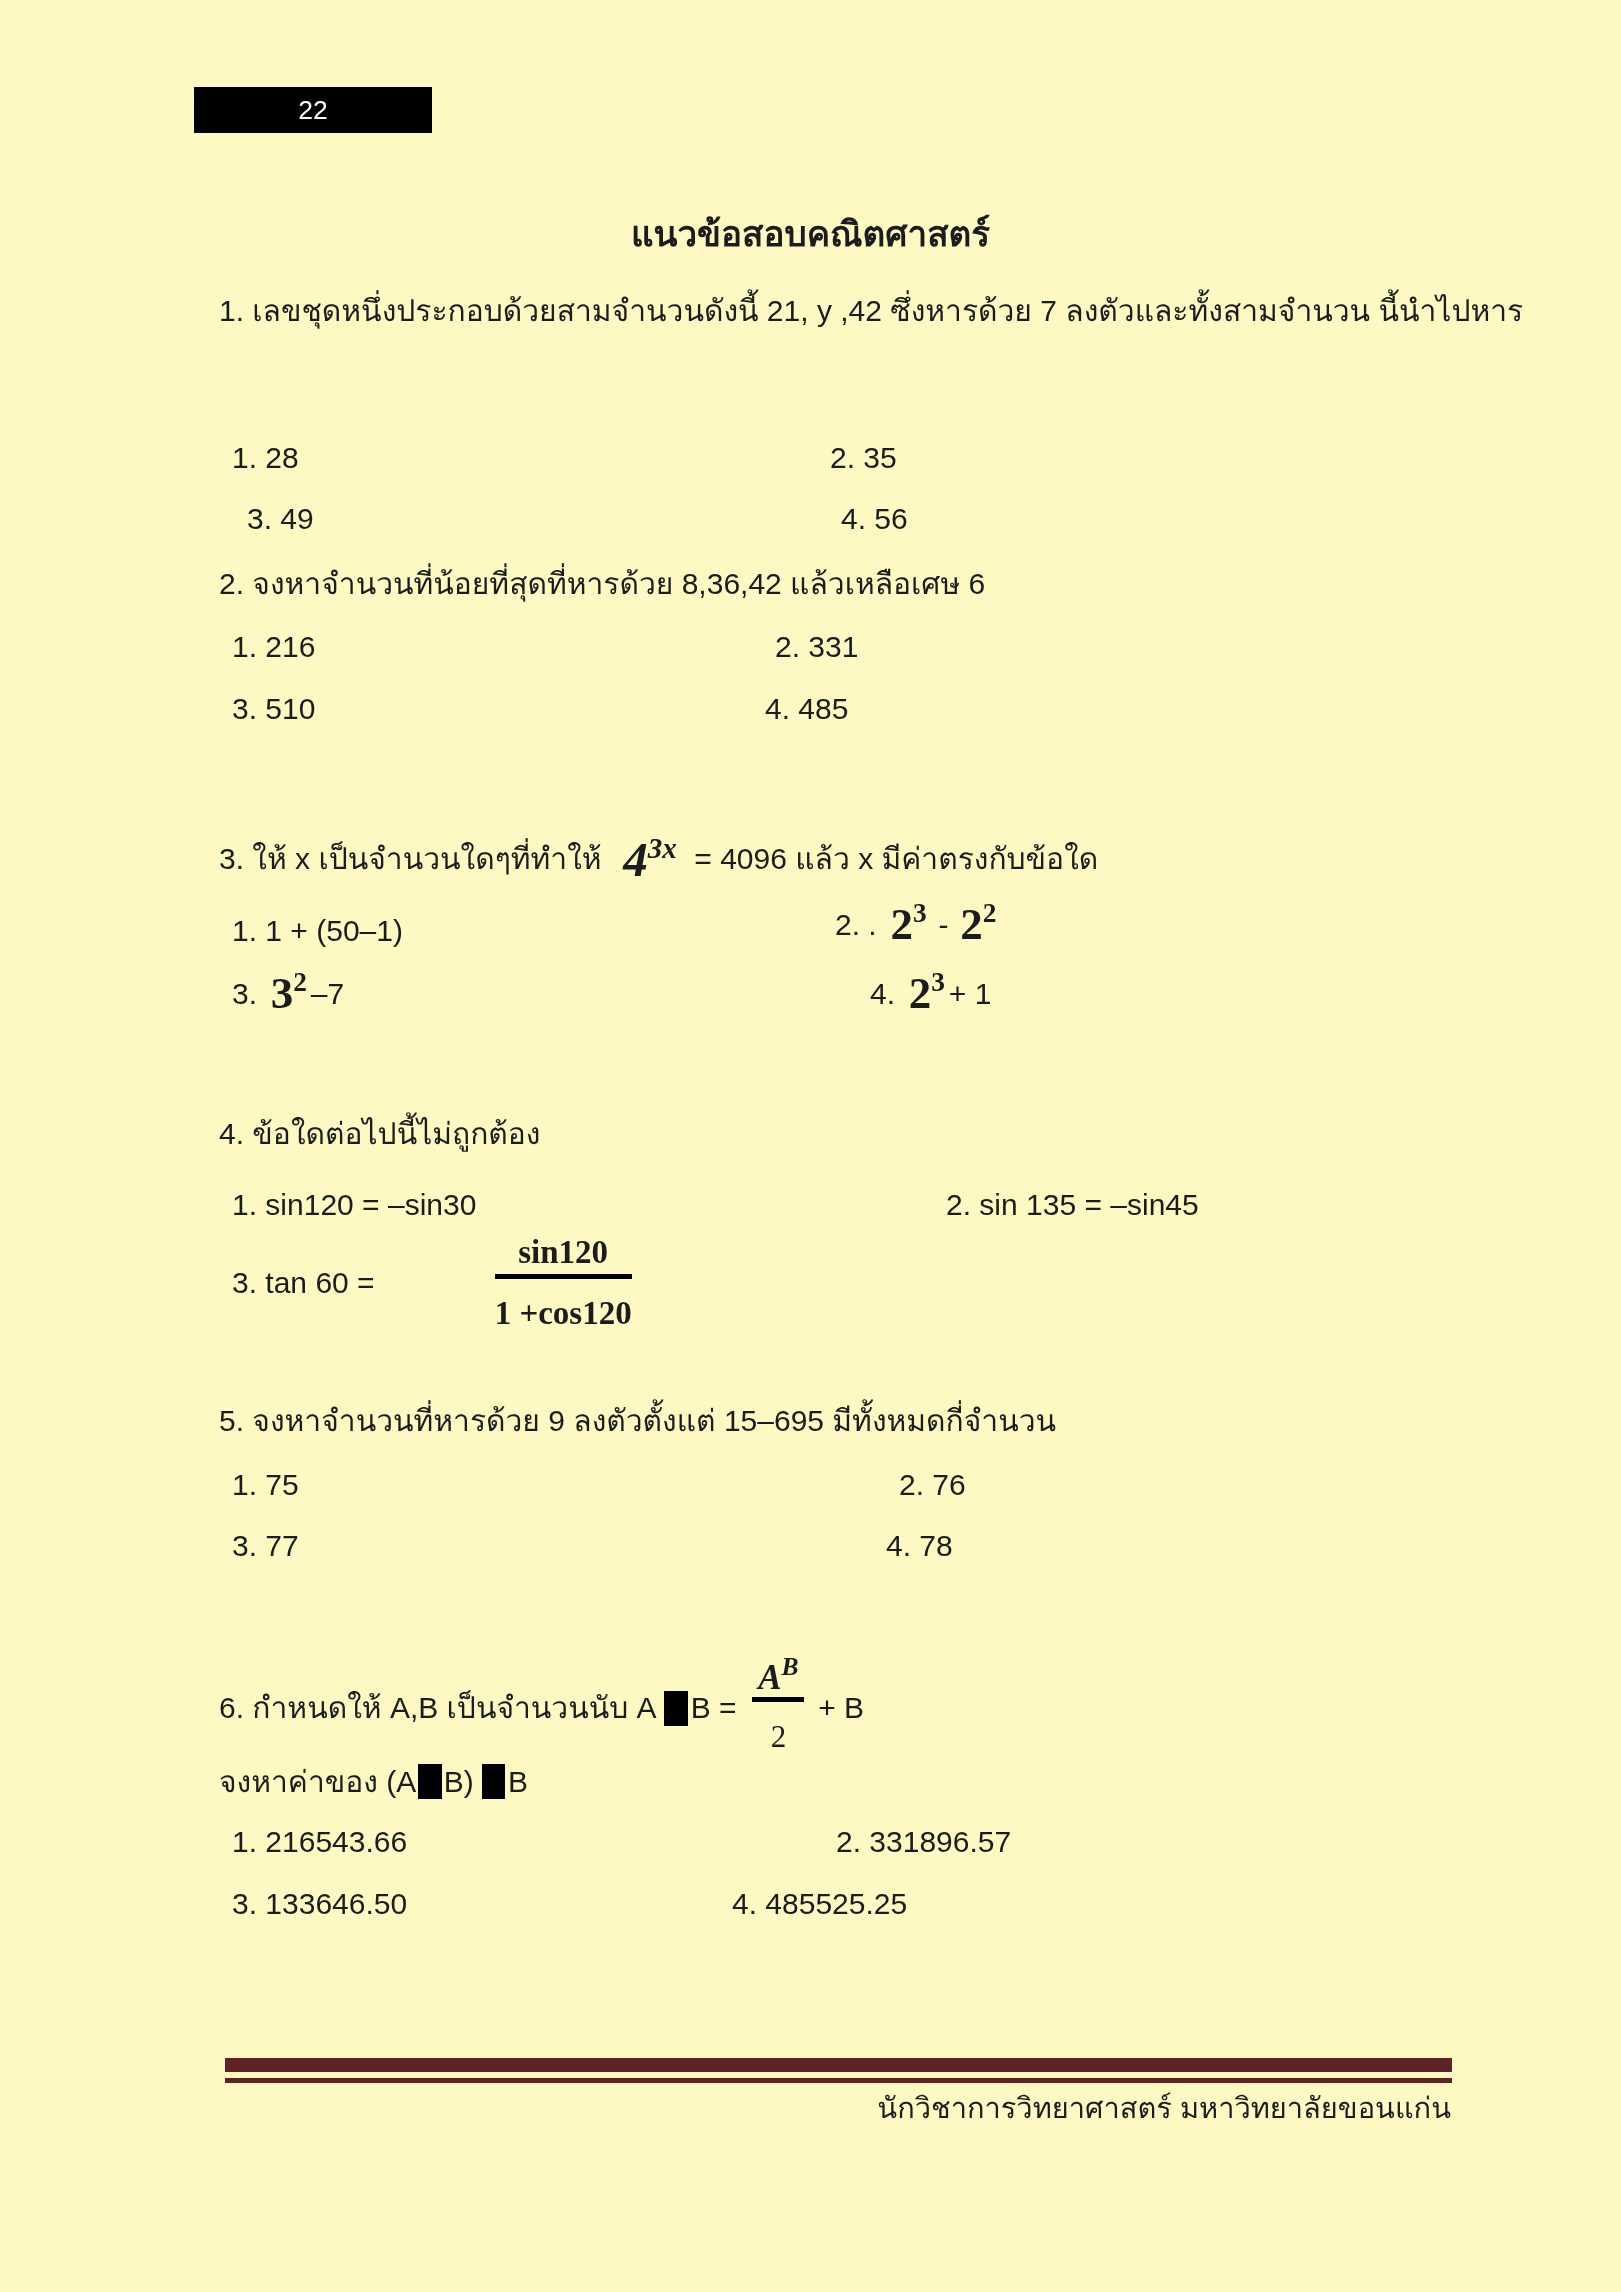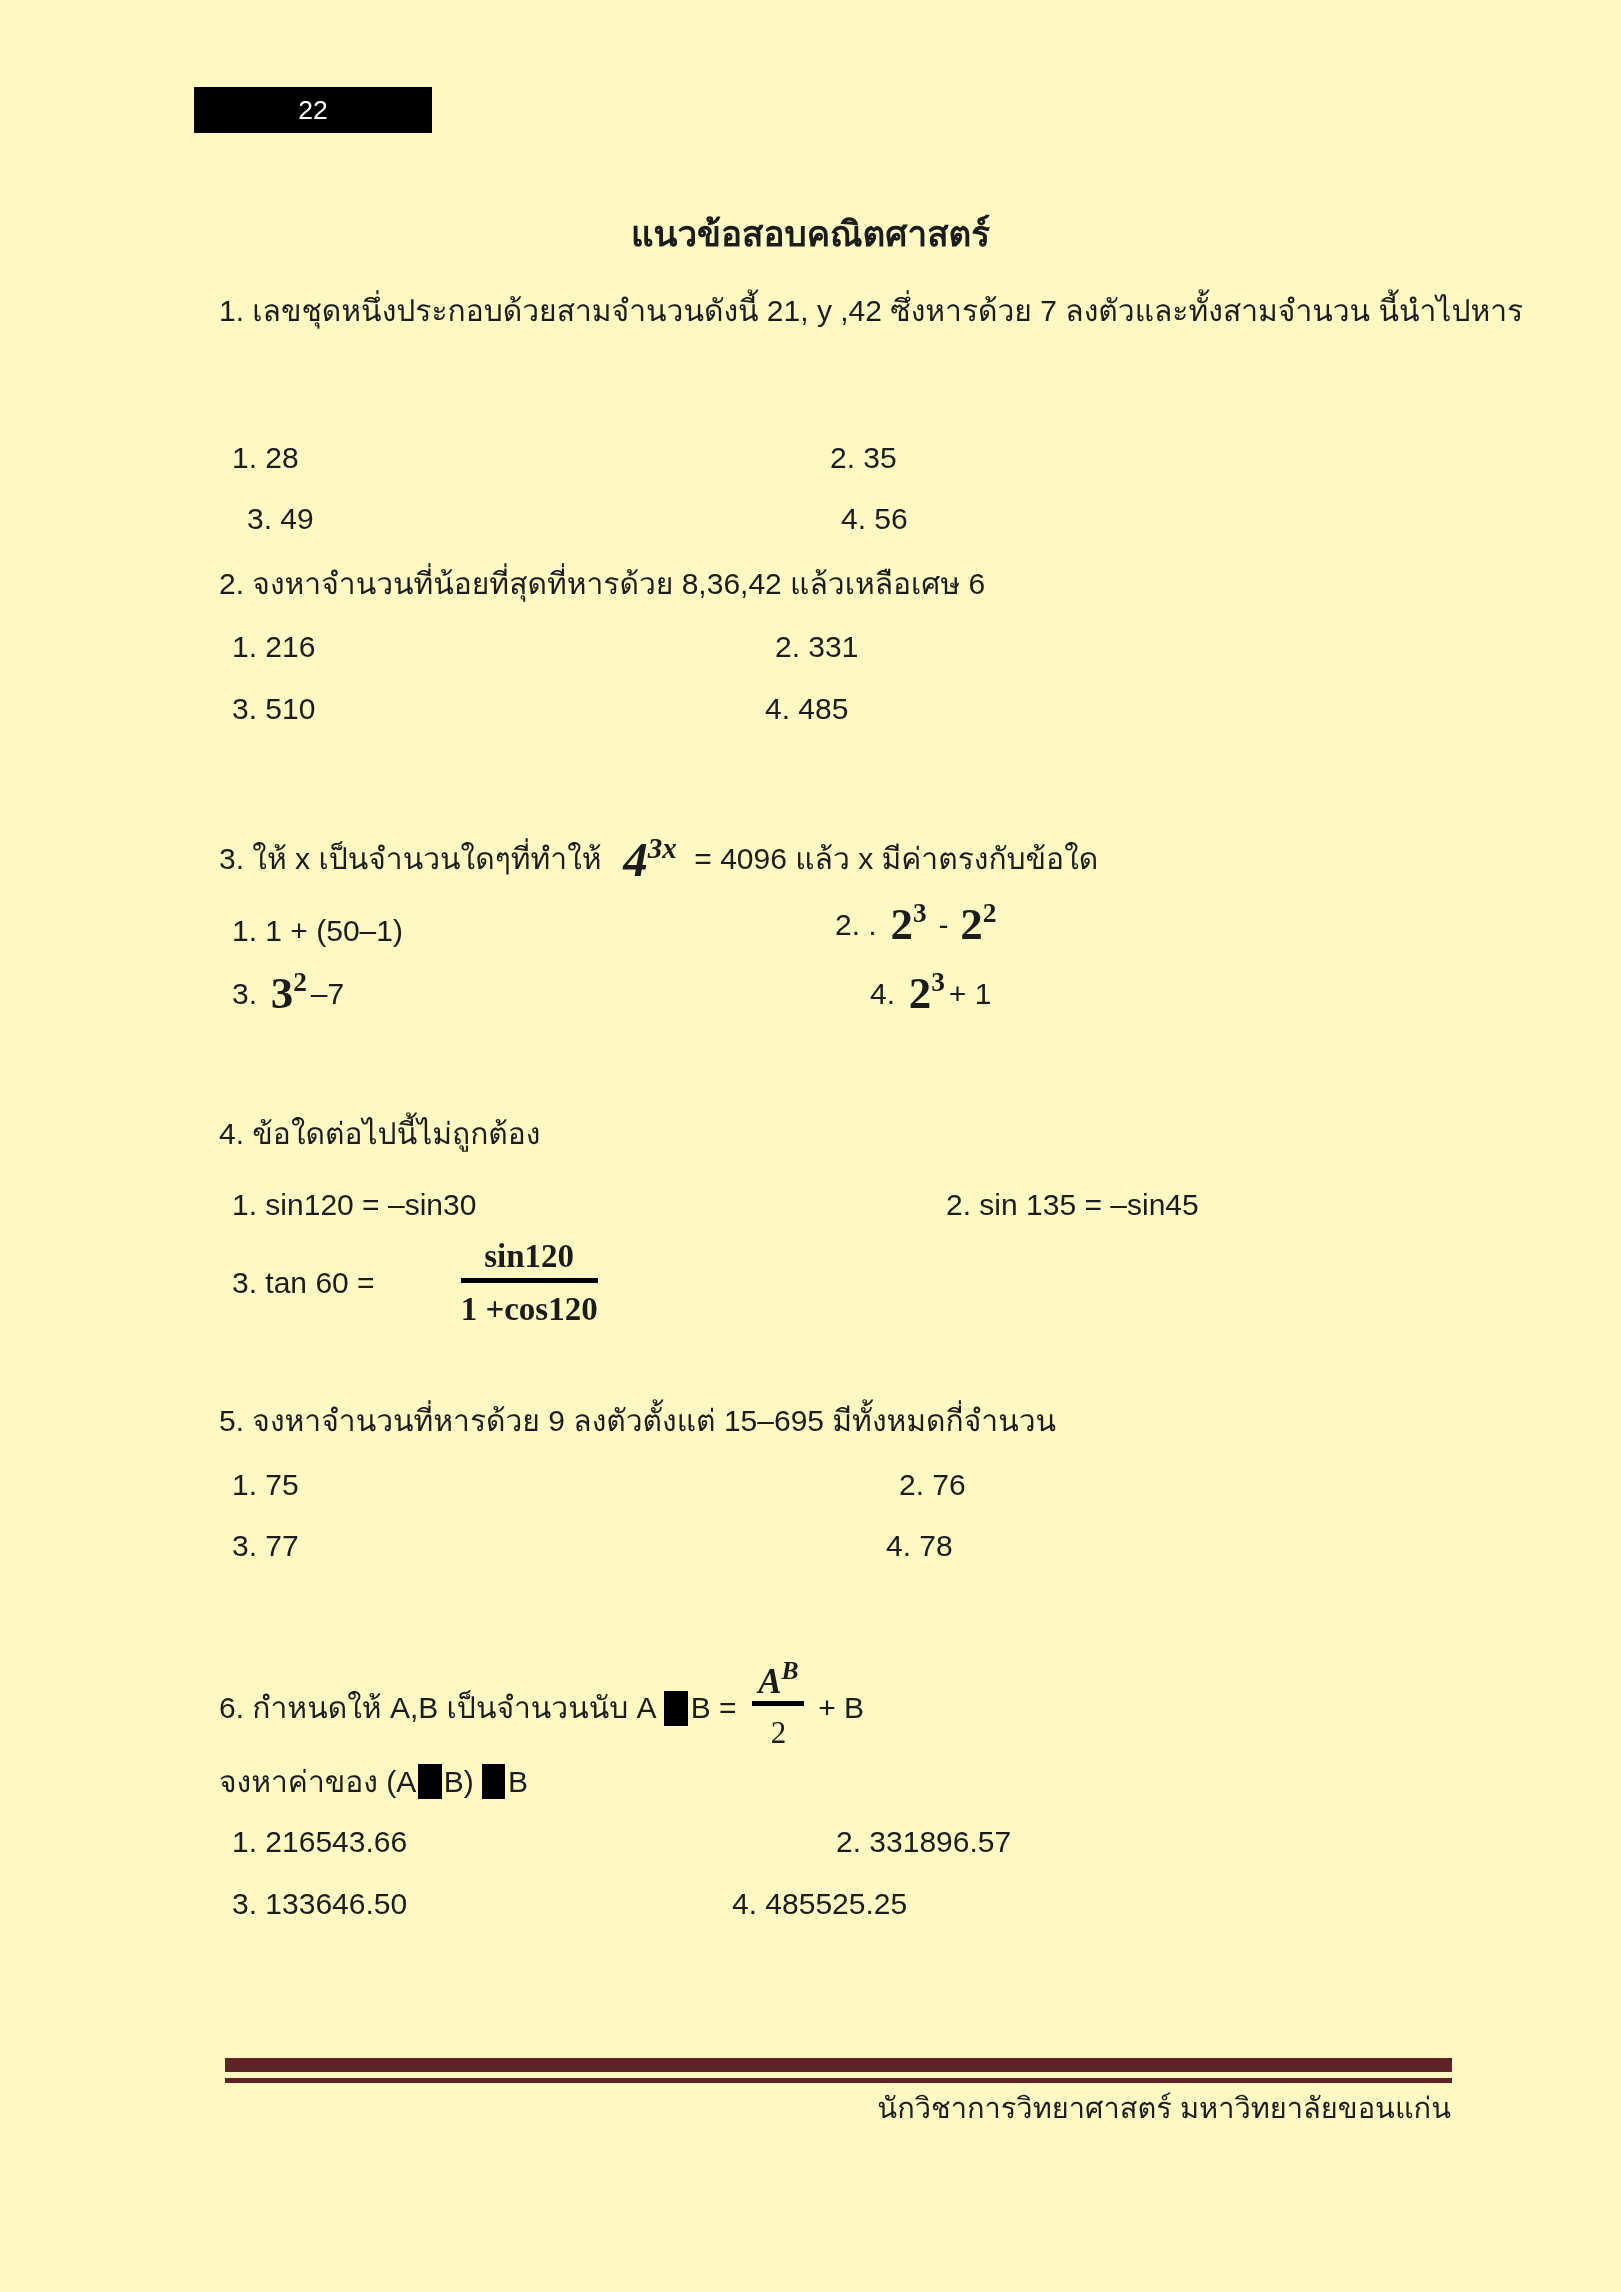--- a/index.html
+++ b/index.html
@@ -32,21 +32,21 @@
   .m-ital{font-style:italic;}
   .exp-formula{font-size:49px;font-weight:bold;line-height:1;}
   .exp-formula .sup{font-size:29px;font-style:italic;position:relative;top:-0.62em;}
   .sin2{font-size:39px;font-style:italic;line-height:1;}
   .sin2 .sup{font-size:23.5px;position:relative;top:-0.7em;}
   .sin2 .upright{font-style:normal;}
   .flexline{display:flex;align-items:center;}
   
   .frac{display:inline-block;text-align:center;vertical-align:middle;}
   .frac .num{display:block;padding:0 9.8px 3.9px 9.8px;border-bottom:5.9px solid #000;}
-  .frac .den{display:block;padding-top:8px;}
+  .frac .den{display:block;padding-top:16px;}
   .frac-bold{font-family:"Liberation Serif","DejaVu Serif",serif;font-weight:bold;font-size:33px;line-height:1.1;}
   .frac-ab .num{border-bottom:5.9px solid #000;padding:0 5.9px 2px 5.9px;}
   .frac-ab .den{font-family:"Liberation Serif","DejaVu Serif",serif;font-size:31px;}
   .ab-base{font-family:"Liberation Serif","DejaVu Serif",serif;font-style:italic;font-weight:bold;font-size:35px;line-height:1;}
   .ab-base .sup{font-size:25.5px;position:relative;top:-0.55em;}
   
   .sq{display:inline-block;width:23.5px;height:35px;background:#000;vertical-align:-5.9px;margin:0 2.9px 0 7.8px;}
   .sq.tight{margin:0 2px;}
   
   .rule-thick{left:225px;top:2058px;width:1227px;height:13.7px;}
@@ -99,21 +99,21 @@
     <span class="gap-r">4.</span>
     <span class="math m-big"><span>2</span><span class="sup">3</span></span>
     <span style="margin-left:3.9px;">+ 1</span>
   </div>
 
   <div class="abs body-text" style="left:219px;top:1115px;">4. ข้อใดต่อไปนี้ไม่ถูกต้อง</div>
   <div class="abs body-text" style="left:232px;top:1186px;">1. sin120 = –sin30</div>
   <div class="abs body-text" style="left:918px;top:1186px;margin-left:28px;">2. sin 135 = –sin45</div>
   <div class="abs body-text flexline" style="left:232px;top:1230px;height:106px;">
     <span>3.  tan 60 =</span>
-    <span class="frac frac-bold" style="margin-left:86px;">
+    <span class="frac frac-bold" style="margin-left:120px;">
       <span class="num">sin120</span>
       <span class="den">1 +cos120</span>
     </span>
   </div>
 
   <div class="abs body-text" style="left:219px;top:1402px;">5. จงหาจำนวนที่หารด้วย 9 ลงตัวตั้งแต่ 15–695 มีทั้งหมดกี่จำนวน</div>
   <div class="abs body-text" style="left:232px;top:1466px;">1. 75</div>
   <div class="abs body-text" style="left:899px;top:1466px;">2. 76</div>
   <div class="abs body-text" style="left:232px;top:1527px;">3. 77</div>
   <div class="abs body-text" style="left:886px;top:1527px;">4. 78</div>

